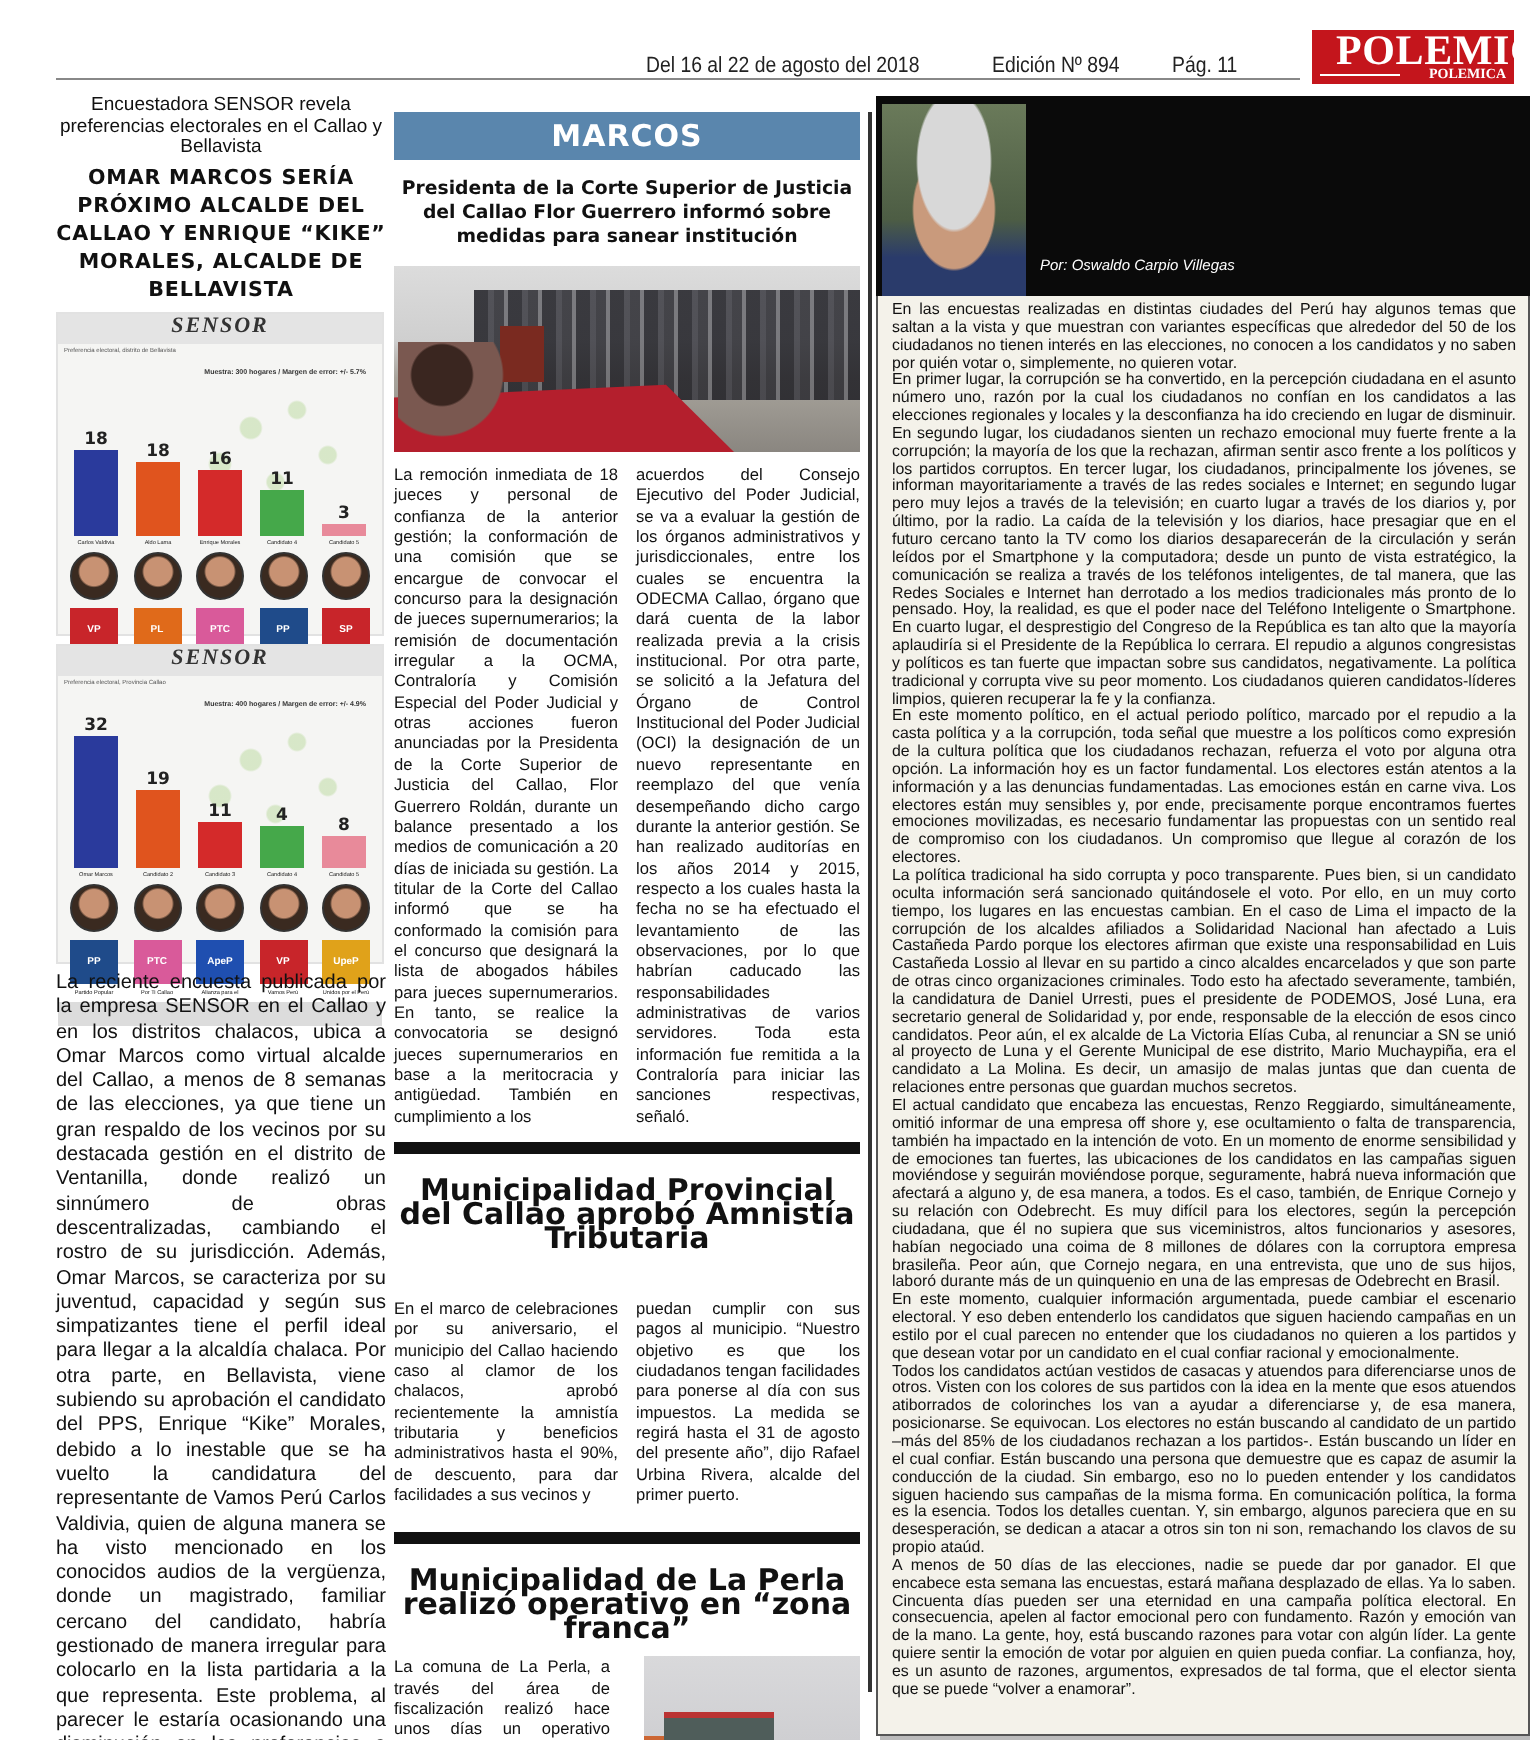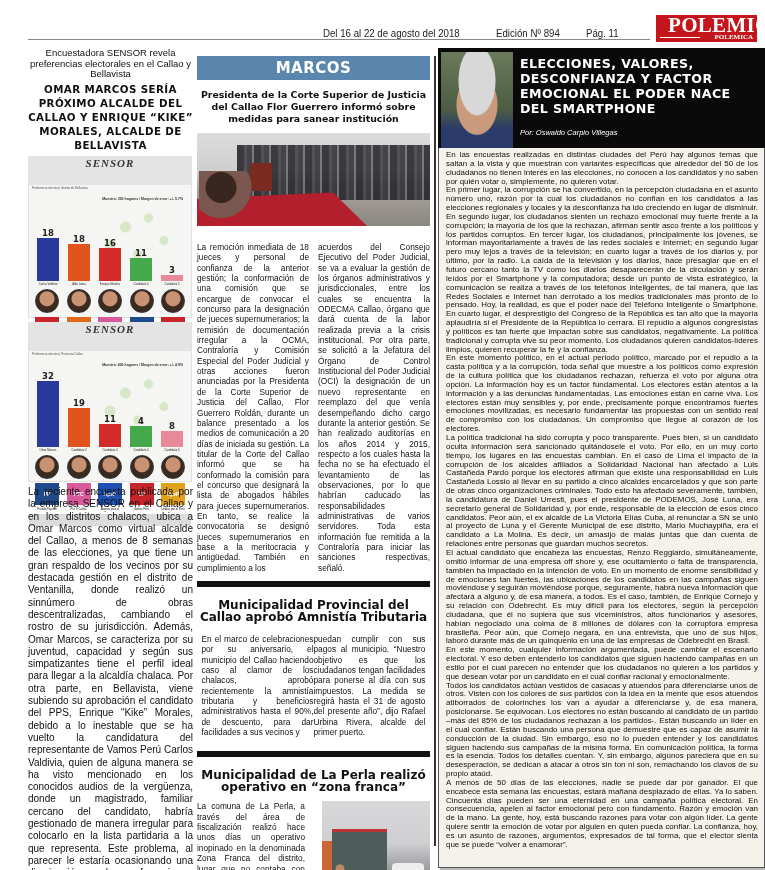--- a/index.html
+++ b/index.html
@@ -14,21 +14,21 @@
   .logo .l1 { font-family: "Liberation Serif", serif; font-weight: bold; font-size: 21px; line-height: 17px; letter-spacing: 0.3px; margin-top: 2px; padding-left: 12px; }
   .logo .l2 { font-family: "Liberation Serif", serif; font-weight: bold; font-size: 7px; line-height: 7px; text-align: right; padding-right: 4px; position: relative; }
   .logo .l2::before { content: ""; position: absolute; left: 4px; top: 3px; width: 40px; height: 1px; background: #fff; }
 
   
   .leftcol { position: absolute; left: 28px; top: 48px; width: 165px; }
   .kicker { font-size: 9.5px; line-height: 10.5px; text-align: center; color: #111; }
   .left-title { font-family: "DejaVu Sans", sans-serif; font-weight: bold; font-size: 10.3px; line-height: 14px; text-align: center; letter-spacing: 0.4px; margin-top: 2px; }
 
   .chart { position: absolute; left: 28px; width: 164px; background: #f5f5f3; border: 1px solid #e2e2e2; }
-  .chart .brand { height: 28px; background: #e4e4e4; text-align: center; font-family: "Liberation Serif", serif; font-style: italic; font-weight: bold; font-size: 11px; color: #333; line-height: 13px; letter-spacing: 1px; }
+  .chart .brand { height: 15px; background: #e4e4e4; text-align: center; font-family: "Liberation Serif", serif; font-style: italic; font-weight: bold; font-size: 11px; color: #333; line-height: 13px; letter-spacing: 1px; }
   .chart .sub { height: 6px; font-size: 3px; color: #555; padding: 1px 3px; display: flex; justify-content: space-between; }
   .chart .plot { position: relative; height: 90px; margin: 0 4px; background:
     radial-gradient(circle at 60% 40%, rgba(160,205,120,0.35) 0 5px, transparent 6px),
     radial-gradient(circle at 75% 30%, rgba(160,205,120,0.35) 0 4px, transparent 5px),
     radial-gradient(circle at 85% 55%, rgba(160,205,120,0.35) 0 4px, transparent 5px),
     radial-gradient(circle at 50% 60%, rgba(160,205,120,0.35) 0 5px, transparent 6px),
     radial-gradient(circle at 68% 70%, rgba(160,205,120,0.35) 0 4px, transparent 5px); }
   .chart .note { position: absolute; right: 4px; top: 6px; font-size: 3.5px; line-height: 4px; color: #333; font-weight: bold; }
   .chart .bars { position: absolute; left: 4px; right: 4px; bottom: 0; height: 86px; display: flex; align-items: flex-end; justify-content: space-between; }
   .chart .barwrap { width: 22px; display: flex; flex-direction: column; align-items: center; justify-content: flex-end; height: 100%; }
@@ -49,24 +49,24 @@
   
   .midcol { position: absolute; left: 197px; top: 56px; width: 233px; }
   .section-bar { height: 24px; background: #5a86ad; color: #fff; font-family: "DejaVu Sans", sans-serif; font-weight: bold; font-size: 15px; line-height: 24px; text-align: center; letter-spacing: 0.5px; }
   .mid-title { font-family: "DejaVu Sans", sans-serif; font-weight: bold; font-size: 9.4px; line-height: 12px; text-align: center; margin-top: 9px; }
   .photo1 { margin-top: 8px; height: 93px; position: relative; overflow: hidden; background: linear-gradient(180deg, #dcdcdc 0%, #cfcfcf 40%, #a8a49c 60%, #8a8680 100%); }
   .photo1 .crowd { position: absolute; left: 40px; right: 0; top: 12px; height: 55px; background: repeating-linear-gradient(90deg, #1e1e24 0 7px, #3b3b42 7px 10px, #2a2a30 10px 15px, #6b6b70 15px 17px); opacity: 0.85; }
   .photo1 .table { position: absolute; left: 0; bottom: 0; width: 170px; height: 42px; background: #b41f2d; clip-path: polygon(0 35%, 80% 20%, 100% 100%, 0 100%); }
   .photo1 .woman { position: absolute; left: 2px; bottom: 0; width: 55px; height: 55px; background: radial-gradient(circle at 40% 30%, #3a2620 0 15px, #7a5850 16px 30px, transparent 31px); }
   .photo1 .podium { position: absolute; left: 53px; top: 30px; width: 22px; height: 28px; background: #7a2a20; }
 
-  .cols2 { display: flex; justify-content: space-between; margin-top: 16px; }
+  .cols2 { display: flex; justify-content: space-between; margin-top: 6px; }
   .cols2 .c { width: 112px; font-size: 8.3px; line-height: 10.35px; text-align: justify; color: #111; }
   .blackbar { height: 6px; background: #111; margin-top: 8px; }
-  .sub-title { font-family: "DejaVu Sans", sans-serif; font-weight: bold; font-size: 12px; line-height: 12px; text-align: center; margin-top: 12px; }
+  .sub-title { font-family: "DejaVu Sans", sans-serif; font-weight: bold; font-size: 15px; line-height: 12px; text-align: center; margin-top: 12px; }
   .perla { display: flex; justify-content: space-between; margin-top: 8px; }
   .perla .c { width: 108px; font-size: 8.3px; line-height: 10.35px; text-align: justify; }
   .photo2 { width: 108px; height: 140px; position: relative; overflow: hidden; background: linear-gradient(180deg, #d9d9db 0%, #cfcfd2 30%, #8c8c90 55%, #6e6e72 100%); }
   .photo2 .truck { position: absolute; left: 10px; top: 28px; width: 55px; height: 55px; background: #4f5d5a; border-top: 3px solid #b33; }
   .photo2 .car { position: absolute; right: 6px; top: 62px; width: 32px; height: 24px; background: #eeeeee; border-radius: 4px; }
   .photo2 .officer { position: absolute; left: 6px; top: 60px; width: 24px; height: 78px; background: radial-gradient(circle at 50% 10%, #b88868 0 4px, transparent 5px), linear-gradient(180deg, transparent 0 10px, #1d2233 10px); }
   .photo2 .shop { position: absolute; left: 0; top: 40px; width: 10px; height: 30px; background: #c63; }
 
   
   .rightcol { position: absolute; left: 438px; top: 48px; width: 327px; height: 822px; }
@@ -235,42 +235,41 @@
     <div class="podium"></div>
     <div class="table"></div>
     <div class="woman"></div>
   </div>
   <div class="cols2">
     <div class="c">La remoción inmediata de 18 jueces y personal de confianza de la anterior gestión; la conformación de una comisión que se encargue de convocar el concurso para la designación de jueces supernumerarios; la remisión de documentación irregular a la OCMA, Contraloría y Comisión Especial del Poder Judicial y otras acciones fueron anunciadas por la Presidenta de la Corte Superior de Justicia del Callao, Flor Guerrero Roldán, durante un balance presentado a los medios de comunicación a 20 días de iniciada su gestión. La titular de la Corte del Callao informó que se ha conformado la comisión para el concurso que designará la lista de abogados hábiles para jueces supernumerarios. En tanto, se realice la convocatoria se designó jueces supernumerarios en base a la meritocracia y antigüedad. También en cumplimiento a los</div>
     <div class="c">acuerdos del Consejo Ejecutivo del Poder Judicial, se va a evaluar la gestión de los órganos administrativos y jurisdiccionales, entre los cuales se encuentra la ODECMA Callao, órgano que dará cuenta de la labor realizada previa a la crisis institucional. Por otra parte, se solicitó a la Jefatura del Órgano de Control Institucional del Poder Judicial (OCI) la designación de un nuevo representante en reemplazo del que venía desempeñando dicho cargo durante la anterior gestión. Se han realizado auditorías en los años 2014 y 2015, respecto a los cuales hasta la fecha no se ha efectuado el levantamiento de las observaciones, por lo que habrían caducado las responsabilidades administrativas de varios servidores. Toda esta información fue remitida a la Contraloría para iniciar las sanciones respectivas, señaló.</div>
   </div>
   <div class="blackbar"></div>
   <div class="sub-title">Municipalidad Provincial del Callao aprobó Amnistía Tributaria</div>
-  <div class="cols2" style="margin-top:11px;justify-content:center;">
+  <div class="cols2" style="margin-top:24px;">
     <div class="c">En el marco de celebraciones por su aniversario, el municipio del Callao haciendo caso al clamor de los chalacos, aprobó recientemente la amnistía tributaria y beneficios administrativos hasta el 90%, de descuento, para dar facilidades a sus vecinos y</div>
     <div class="c">puedan cumplir con sus pagos al municipio. “Nuestro objetivo es que los ciudadanos tengan facilidades para ponerse al día con sus impuestos. La medida se regirá hasta el 31 de agosto del presente año”, dijo Rafael Urbina Rivera, alcalde del primer puerto.</div>
   </div>
   <div class="blackbar" style="margin-top:14px;"></div>
   <div class="sub-title">Municipalidad de La Perla realizó operativo en  “zona franca”</div>
   <div class="perla">
     <div class="c">La comuna de La Perla, a través del área de fiscalización realizó hace unos días un operativo inopinado  en la denominada Zona Franca del distrito, lugar que no contaba con autorización municipal y además se encontraron conexiones clandestinas por lo que se procedió a erradicarlos. Durante la operación se desalojó a un grupo de 15 ambulantes que laboran en la cuadra cuatro de la avenida La Marina, conocida como la ‘zona franca’. Los trabajadores ilegales manifestaron que sus papeles de formalización estaban en trámite y que la entidad pública tiene conocimiento de su actividad.</div>
     <div class="photo2">
       <div class="shop"></div>
       <div class="truck"></div>
       <div class="car"></div>
       <div class="officer"></div>
     </div>
   </div>
 </div>
 
 <div class="rightcol">
   <div class="op-frame"></div>
   <div class="op-header">
     <div class="op-photo"></div>
-    <div class="op-title">ELECCIONES, VALORES, DESCONFIANZA Y FACTOR EMOCIONAL EL PODER NACE DEL SMARTPHONE</div>
     <div class="op-byline">Por: Oswaldo Carpio Villegas</div>
   </div>
   <div class="op-body">
     <p>En las encuestas realizadas en distintas ciudades del Perú hay algunos temas que saltan a la vista y que muestran con variantes específicas que alrededor del 50 de los ciudadanos no tienen interés en las elecciones, no conocen a los candidatos y no saben por quién votar o, simplemente, no quieren votar.</p>
     <p>En  primer lugar, la corrupción se ha convertido, en la percepción ciudadana en el asunto número uno, razón por la cual los ciudadanos no confían en los candidatos a las elecciones regionales y locales y la desconfianza ha ido creciendo en lugar de disminuir. En segundo lugar, los ciudadanos sienten un rechazo emocional muy fuerte frente a la corrupción; la mayoría de los que la rechazan, afirman sentir asco frente a los políticos y los partidos corruptos. En tercer lugar, los ciudadanos, principalmente los jóvenes, se informan mayoritariamente a través de las redes sociales e Internet; en segundo lugar pero muy lejos a través de la televisión; en cuarto lugar a través de los diarios y, por último, por la radio. La caída de la televisión y los diarios, hace presagiar que en el futuro cercano tanto la TV como los diarios desaparecerán de la circulación y serán leídos por el Smartphone y la computadora; desde un punto de vista estratégico, la comunicación se realiza a través de los teléfonos inteligentes, de tal manera, que las Redes Sociales e Internet han derrotado a los medios tradicionales más pronto de lo pensado. Hoy, la realidad, es que el poder nace del Teléfono Inteligente o Smartphone.  En cuarto lugar, el desprestigio del Congreso de la República es tan alto que la mayoría aplaudiría si el Presidente de la República lo cerrara. El repudio a algunos congresistas y políticos es tan fuerte que impactan sobre sus candidatos, negativamente. La política tradicional y corrupta vive su peor momento. Los ciudadanos quieren candidatos-líderes limpios, quieren recuperar la fe y la confianza.</p>
     <p>En este momento político, en el actual periodo político, marcado por el repudio a la casta política y a la corrupción, toda señal que muestre a los políticos como expresión de la cultura política que los ciudadanos rechazan, refuerza el voto por alguna otra opción. La información hoy es un factor fundamental. Los electores están atentos a la información y a las denuncias fundamentadas. Las emociones están en carne viva. Los electores están muy sensibles y, por ende, precisamente porque encontramos fuertes emociones movilizadas, es necesario fundamentar las propuestas con un sentido real de compromiso con los ciudadanos. Un compromiso que llegue al corazón de los electores.</p>
     <p>La política tradicional ha sido corrupta y poco transparente. Pues bien, si un candidato oculta información será sancionado quitándosele el voto. Por ello, en un muy corto tiempo, los lugares en las encuestas cambian. En el caso de Lima el impacto de la corrupción de los alcaldes afiliados a Solidaridad Nacional han afectado a Luis Castañeda Pardo porque los electores afirman que existe una responsabilidad en Luis Castañeda Lossio al llevar en su partido a cinco alcaldes encarcelados y que son parte de otras cinco organizaciones criminales. Todo esto ha afectado severamente, también, la candidatura de Daniel Urresti, pues el presidente de PODEMOS, José Luna, era secretario general de Solidaridad y, por ende, responsable de la elección de esos cinco candidatos. Peor aún, el ex alcalde de La Victoria Elías Cuba, al renunciar a SN se unió al proyecto de Luna y el Gerente Municipal de ese distrito, Mario Muchaypiña, era el candidato a La Molina. Es decir, un amasijo de malas juntas que dan cuenta de relaciones entre personas que guardan muchos secretos.</p>
     <p>El actual candidato que encabeza las encuestas, Renzo Reggiardo, simultáneamente, omitió informar de una empresa off shore y, ese ocultamiento o falta de transparencia, también ha impactado en la intención de voto. En un momento de enorme sensibilidad y de emociones tan fuertes, las ubicaciones de los candidatos en las campañas siguen moviéndose y seguirán moviéndose porque, seguramente, habrá nueva información que afectará a alguno y, de esa manera, a todos. Es el caso, también, de Enrique Cornejo y su relación con Odebrecht. Es muy difícil para los electores, según la percepción ciudadana, que él no supiera que sus viceministros, altos funcionarios y asesores, habían negociado una coima de 8 millones de dólares con la corruptora empresa brasileña. Peor aún, que Cornejo negara, en una entrevista, que uno de sus hijos, laboró durante más de un quinquenio en una de las empresas de Odebrecht en Brasil.</p>
     <p>En este momento, cualquier información argumentada, puede cambiar el escenario electoral. Y eso deben entenderlo los candidatos que siguen haciendo campañas en un estilo por el cual parecen no entender que los ciudadanos no quieren a los partidos y que desean votar por un candidato en el cual confiar racional y emocionalmente.</p>
     <p>Todos los candidatos actúan vestidos de casacas y atuendos para diferenciarse unos de otros. Visten con los colores de sus partidos con la idea en la mente que esos atuendos atiborrados de colorinches los van a ayudar a diferenciarse y, de esa manera, posicionarse. Se equivocan. Los electores no están buscando al candidato de un partido –más del 85% de los ciudadanos rechazan a los partidos-. Están buscando un líder en el cual confiar. Están buscando una persona que demuestre que es capaz de asumir la conducción de la ciudad. Sin embargo, eso no lo pueden entender y los candidatos siguen haciendo sus campañas de la misma forma. En comunicación política, la forma es la esencia. Todos los detalles cuentan. Y, sin embargo, algunos pareciera que en su desesperación, se dedican a atacar a otros sin ton ni son, remachando los clavos de su propio ataúd.</p>

